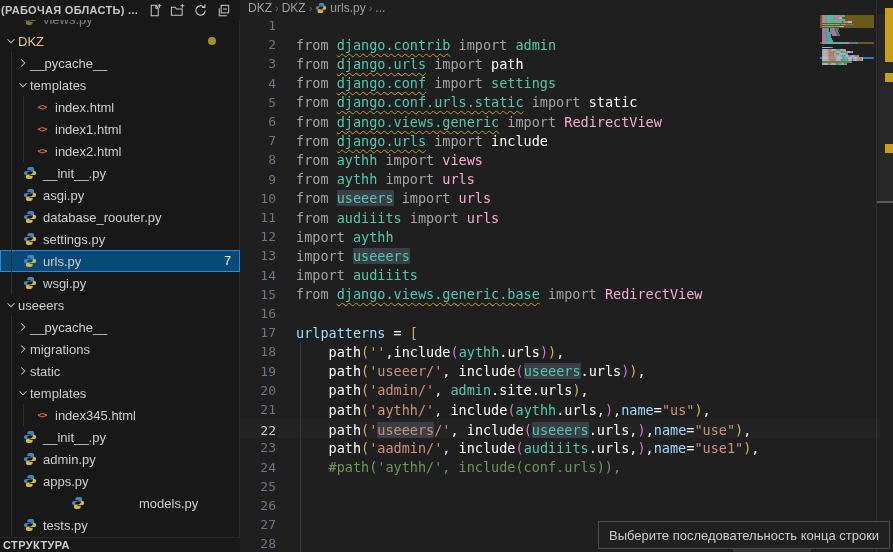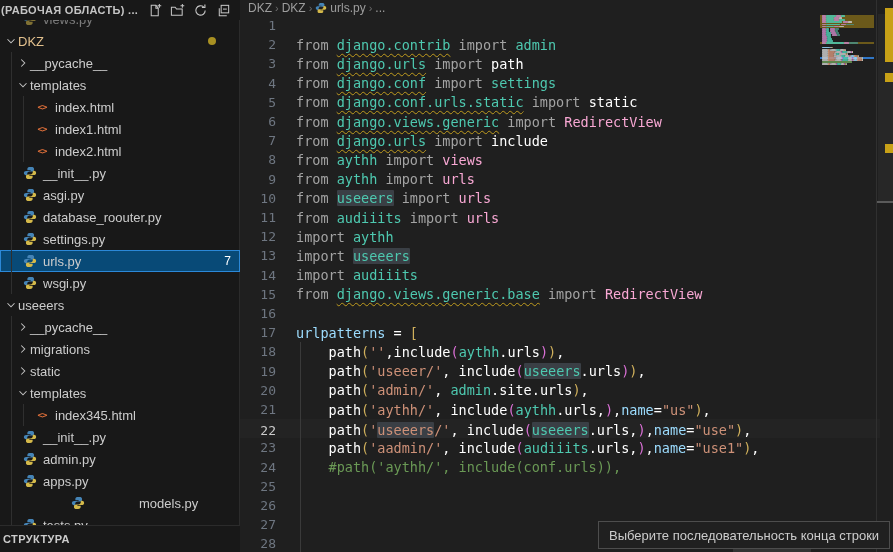--- a/index.html
+++ b/index.html
@@ -17,21 +17,21 @@
   .trow .lbl{white-space:nowrap;}
   .trow.sel{background:#084a77;outline:1px solid #2b88d8;outline-offset:-1px;}
   .trow.dim{opacity:.55;}
   .chev{width:14px;height:16px;display:flex;align-items:center;justify-content:center;flex:0 0 auto;color:#c5c5c5;}
   .ficon{width:16px;height:16px;display:flex;align-items:center;justify-content:center;flex:0 0 auto;margin-right:5px;}
   .htmlglyph{color:#e0703a;font-size:9px;font-weight:bold;letter-spacing:-1px;font-family:"DejaVu Sans Mono",monospace;}
   .badge{margin-left:auto;margin-right:9px;font-size:12px;color:#ffffff;}
   .gitdot{margin-left:auto;margin-right:24px;width:8px;height:8px;border-radius:50%;background:#a89022;}
   .modlbl{color:#e2c08d;}
   .tguide{position:absolute;width:1px;background:#2f2f2f;}
-  #outline-bar{position:absolute;left:0;bottom:0;width:240px;height:27px;background:#181818;border-top:1px solid #2b2b2b;display:flex;align-items:center;font-size:11px;font-weight:bold;letter-spacing:.4px;padding-left:3px;box-sizing:border-box;z-index:6;}
+  #outline-bar{position:absolute;left:0;bottom:0;width:240px;height:15px;background:#181818;border-top:1px solid #2b2b2b;display:flex;align-items:center;font-size:11px;font-weight:bold;letter-spacing:.4px;padding-left:3px;box-sizing:border-box;z-index:6;}
   
   #editor{position:absolute;left:240px;top:0;width:653px;height:552px;}
   #breadcrumb{position:absolute;left:0;top:0;height:16px;display:flex;align-items:center;font-size:12px;color:#9d9d9d;gap:3px;padding-left:8px;}
   .bc-sep{color:#6e6e6e;font-size:11px;}
   .bc-item{display:flex;align-items:center;gap:3px;}
   #code-lines{position:absolute;left:0;top:16px;width:580px;}
   .cl{position:absolute;left:0;height:19.2px;display:flex;align-items:center;width:640px;}
   .cl.cur{background:rgba(255,255,255,0.02);align-items:flex-end;}
   .ln{width:56px;padding-right:20px;box-sizing:border-box;text-align:right;color:#6e7681;font-family:"DejaVu Sans Mono",monospace;font-size:13px;flex:0 0 auto;}
   .cl.cur .ln{color:#cccccc;}

